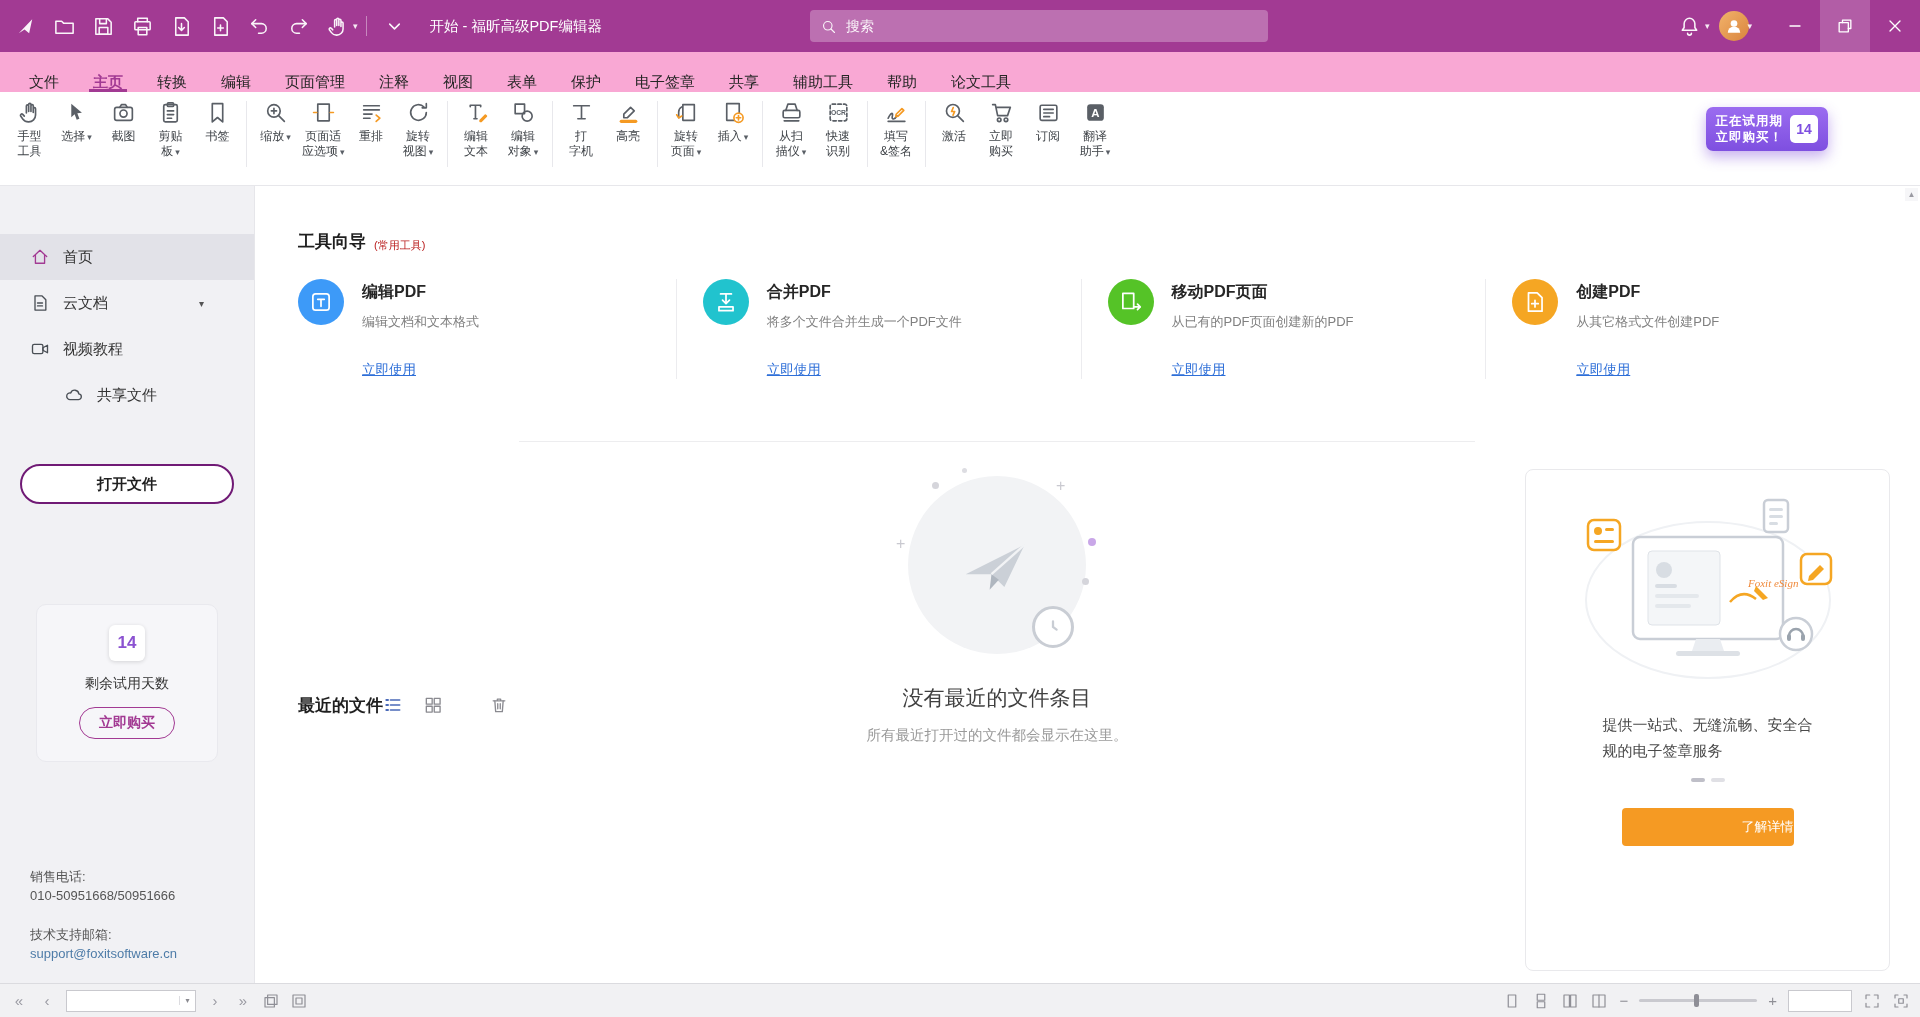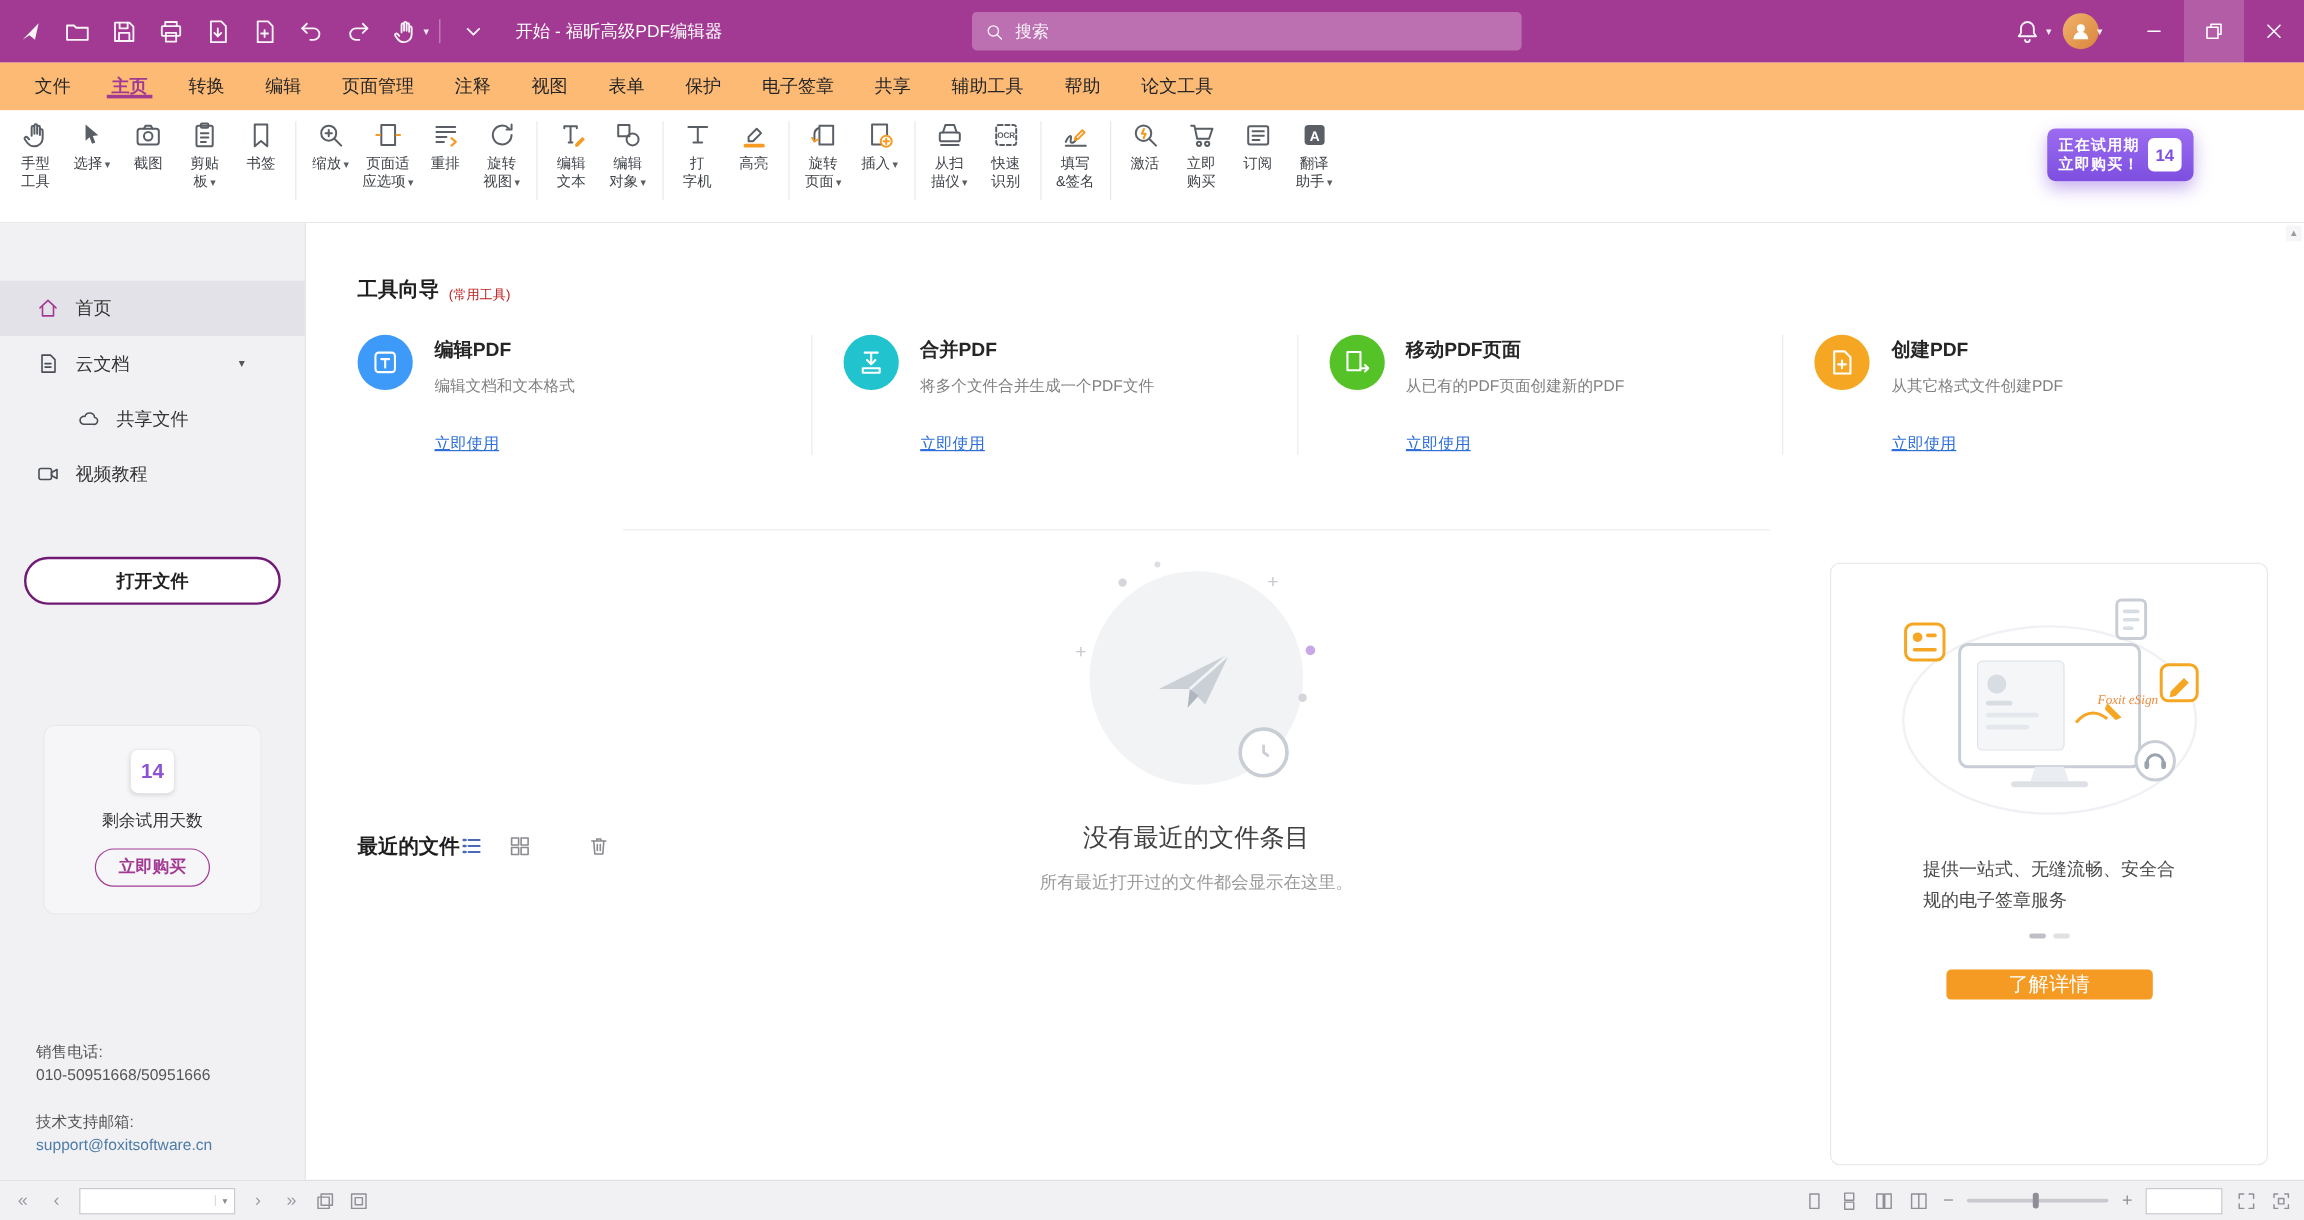--- a/index.html
+++ b/index.html
@@ -21,21 +21,21 @@
   .tb-search input::placeholder{color:rgba(255,255,255,.92);}
   .tb-right{position:absolute;right:0;top:0;height:52px;display:flex;align-items:center;}
   .avatar{width:30px;height:30px;border-radius:50%;background:linear-gradient(135deg,#F2B36B,#D9843D);display:flex;align-items:center;justify-content:center;margin:0 2px 0 10px;cursor:pointer;overflow:hidden;}
   .avatar .i{width:20px;height:20px;}
   .winbtn{width:50px;height:52px;display:flex;align-items:center;justify-content:center;color:#fff;cursor:pointer;}
   .winbtn .i{width:20px;height:20px;}
   .winbtn.restore{background:rgba(255,255,255,.18);}
   .win-gap{width:18px;}
 
   
-  .menubar{height:40px;display:flex;align-items:center;padding-left:12px;background:#fdba74;flex:0 0 auto;}
+  .menubar{height:40px;display:flex;align-items:flex-end;padding-left:12px;background:#f9a8d4;flex:0 0 auto;}
   .menu-item{padding:0 17px;display:flex;align-items:center;font-size:15px;color:#262626;cursor:pointer;position:relative;white-space:nowrap;}
   .menu-item.active{color:#A23A93;font-weight:bold;}
   .menu-item.active::after{content:"";position:absolute;left:13px;right:13px;bottom:0;height:3px;background:#A23A93;}
 
   
   .ribbon{height:94px;background:#fff;position:relative;display:flex;align-items:flex-start;padding:5px 6px 0;border-bottom:1px solid #E7E7EB;flex:0 0 auto;}
   .rgroup{display:flex;align-items:flex-start;}
   .ritem{min-width:47px;padding:3px 3px;display:flex;flex-direction:column;align-items:center;gap:4px;background:none;border:none;cursor:pointer;font-family:inherit;border-radius:3px;}
   .ritem .i{width:25px;height:25px;color:#5A5F66;}
   .rlabel{font-size:12px;line-height:15px;color:#3F4348;text-align:center;white-space:nowrap;}
@@ -102,21 +102,21 @@
   .sp-p2{left:148px;top:2px;}
   .empty-title{font-size:21px;color:#404040;margin-top:30px;font-weight:500;}
   .empty-desc{font-size:14.5px;color:#9a9a9a;margin-top:14px;}
 
   .promo-card{width:365px;margin-left:50px;margin-top:42px;margin-bottom:12px;border:1px solid #E9E9EC;border-radius:8px;display:flex;flex-direction:column;align-items:center;padding:22px 24px 28px;background:#fff;}
   .promo-ill{width:300px;height:208px;}
   .promo-text{margin-top:12px;font-size:15px;color:#4a4a4a;line-height:26px;text-align:left;}
   .promo-dots{margin-top:14px;display:flex;gap:6px;}
   .dot{width:14px;height:4px;border-radius:2px;background:#E0E0E5;}
   .dot.active{background:#BFBFC8;}
-  .promo-btn{margin-top:26px;width:172px;height:25px;background:#F59A23;border:none;border-radius:4px;color:#fff;font-size:17px;cursor:pointer;font-family:inherit;}
+  .promo-btn{margin-top:26px;width:172px;height:38px;background:#F59A23;border:none;border-radius:4px;color:#fff;font-size:13px;cursor:pointer;font-family:inherit;text-align:right;}
 
   
   .statusbar{height:34px;background:#F1F1F3;border-top:1px solid #DBDBDF;display:flex;align-items:center;padding:0 10px;gap:10px;color:#8b8b92;flex:0 0 auto;}
   .sb-nav{font-size:15px;color:#9a9aa2;width:18px;text-align:center;cursor:pointer;user-select:none;}
   .page-box{width:130px;height:22px;background:#fff;border:1px solid #C9C9CE;display:flex;align-items:center;}
   .page-box input{flex:1;min-width:0;border:none;outline:none;font-size:12px;padding:0 6px;background:transparent;font-family:inherit;}
   .pb-arrow{width:16px;border-left:1px solid #DCDCE0;font-size:8px;color:#8a8a90;text-align:center;cursor:pointer;}
   .sb-ico{width:18px;height:18px;color:#8f8f96;cursor:pointer;}
   .sb-right{margin-left:auto;display:flex;align-items:center;gap:11px;}
   .sb-sign{font-size:15px;color:#8f8f96;cursor:pointer;line-height:1;}
@@ -572,36 +572,36 @@
         <div class="side-item">
           <span class="i">
             <svg viewBox="0 0 24 24" fill="none" stroke="currentColor" stroke-width="1.6" stroke-linecap="round" stroke-linejoin="round">
               <path d="M6 3.5h8.5L19 8v12.5H6z"></path>
               <path d="M9 12h6M9 15.5h6"></path>
             </svg>
           </span>
           <span>云文档</span>
           <span class="side-chev">▾</span>
         </div>
-        <div class="side-item indent">
-          <span class="i">
-            <svg viewBox="0 0 24 24" fill="none" stroke="currentColor" stroke-width="1.6" stroke-linecap="round" stroke-linejoin="round">
-              <path d="M7.5 17.5a4 4 0 1 1 .6-7.9 5 5 0 0 1 9.7 1.1 3.3 3.3 0 0 1-.9 6.8z"></path>
-            </svg>
-          </span>
-          <span>共享文件</span>
-        </div>
         <div class="side-item">
           <span class="i">
             <svg viewBox="0 0 24 24" fill="none" stroke="currentColor" stroke-width="1.6" stroke-linecap="round" stroke-linejoin="round">
               <rect x="3" y="6.5" width="12.5" height="11" rx="2"></rect>
               <path d="M15.5 10.5 21 7.5v9l-5.5-3z"></path>
             </svg>
           </span>
           <span>视频教程</span>
+        </div>
+        <div class="side-item indent">
+          <span class="i">
+            <svg viewBox="0 0 24 24" fill="none" stroke="currentColor" stroke-width="1.6" stroke-linecap="round" stroke-linejoin="round">
+              <path d="M7.5 17.5a4 4 0 1 1 .6-7.9 5 5 0 0 1 9.7 1.1 3.3 3.3 0 0 1-.9 6.8z"></path>
+            </svg>
+          </span>
+          <span>共享文件</span>
         </div>
       </div>
     <button class="open-btn">打开文件</button>
     <div class="trial-card">
       <div class="days-box">14</div>
       <div class="trial-label">剩余试用天数</div>
       <button class="buy-pill">立即购买</button>
     </div>
     <div class="contact">
       <div class="blk">

